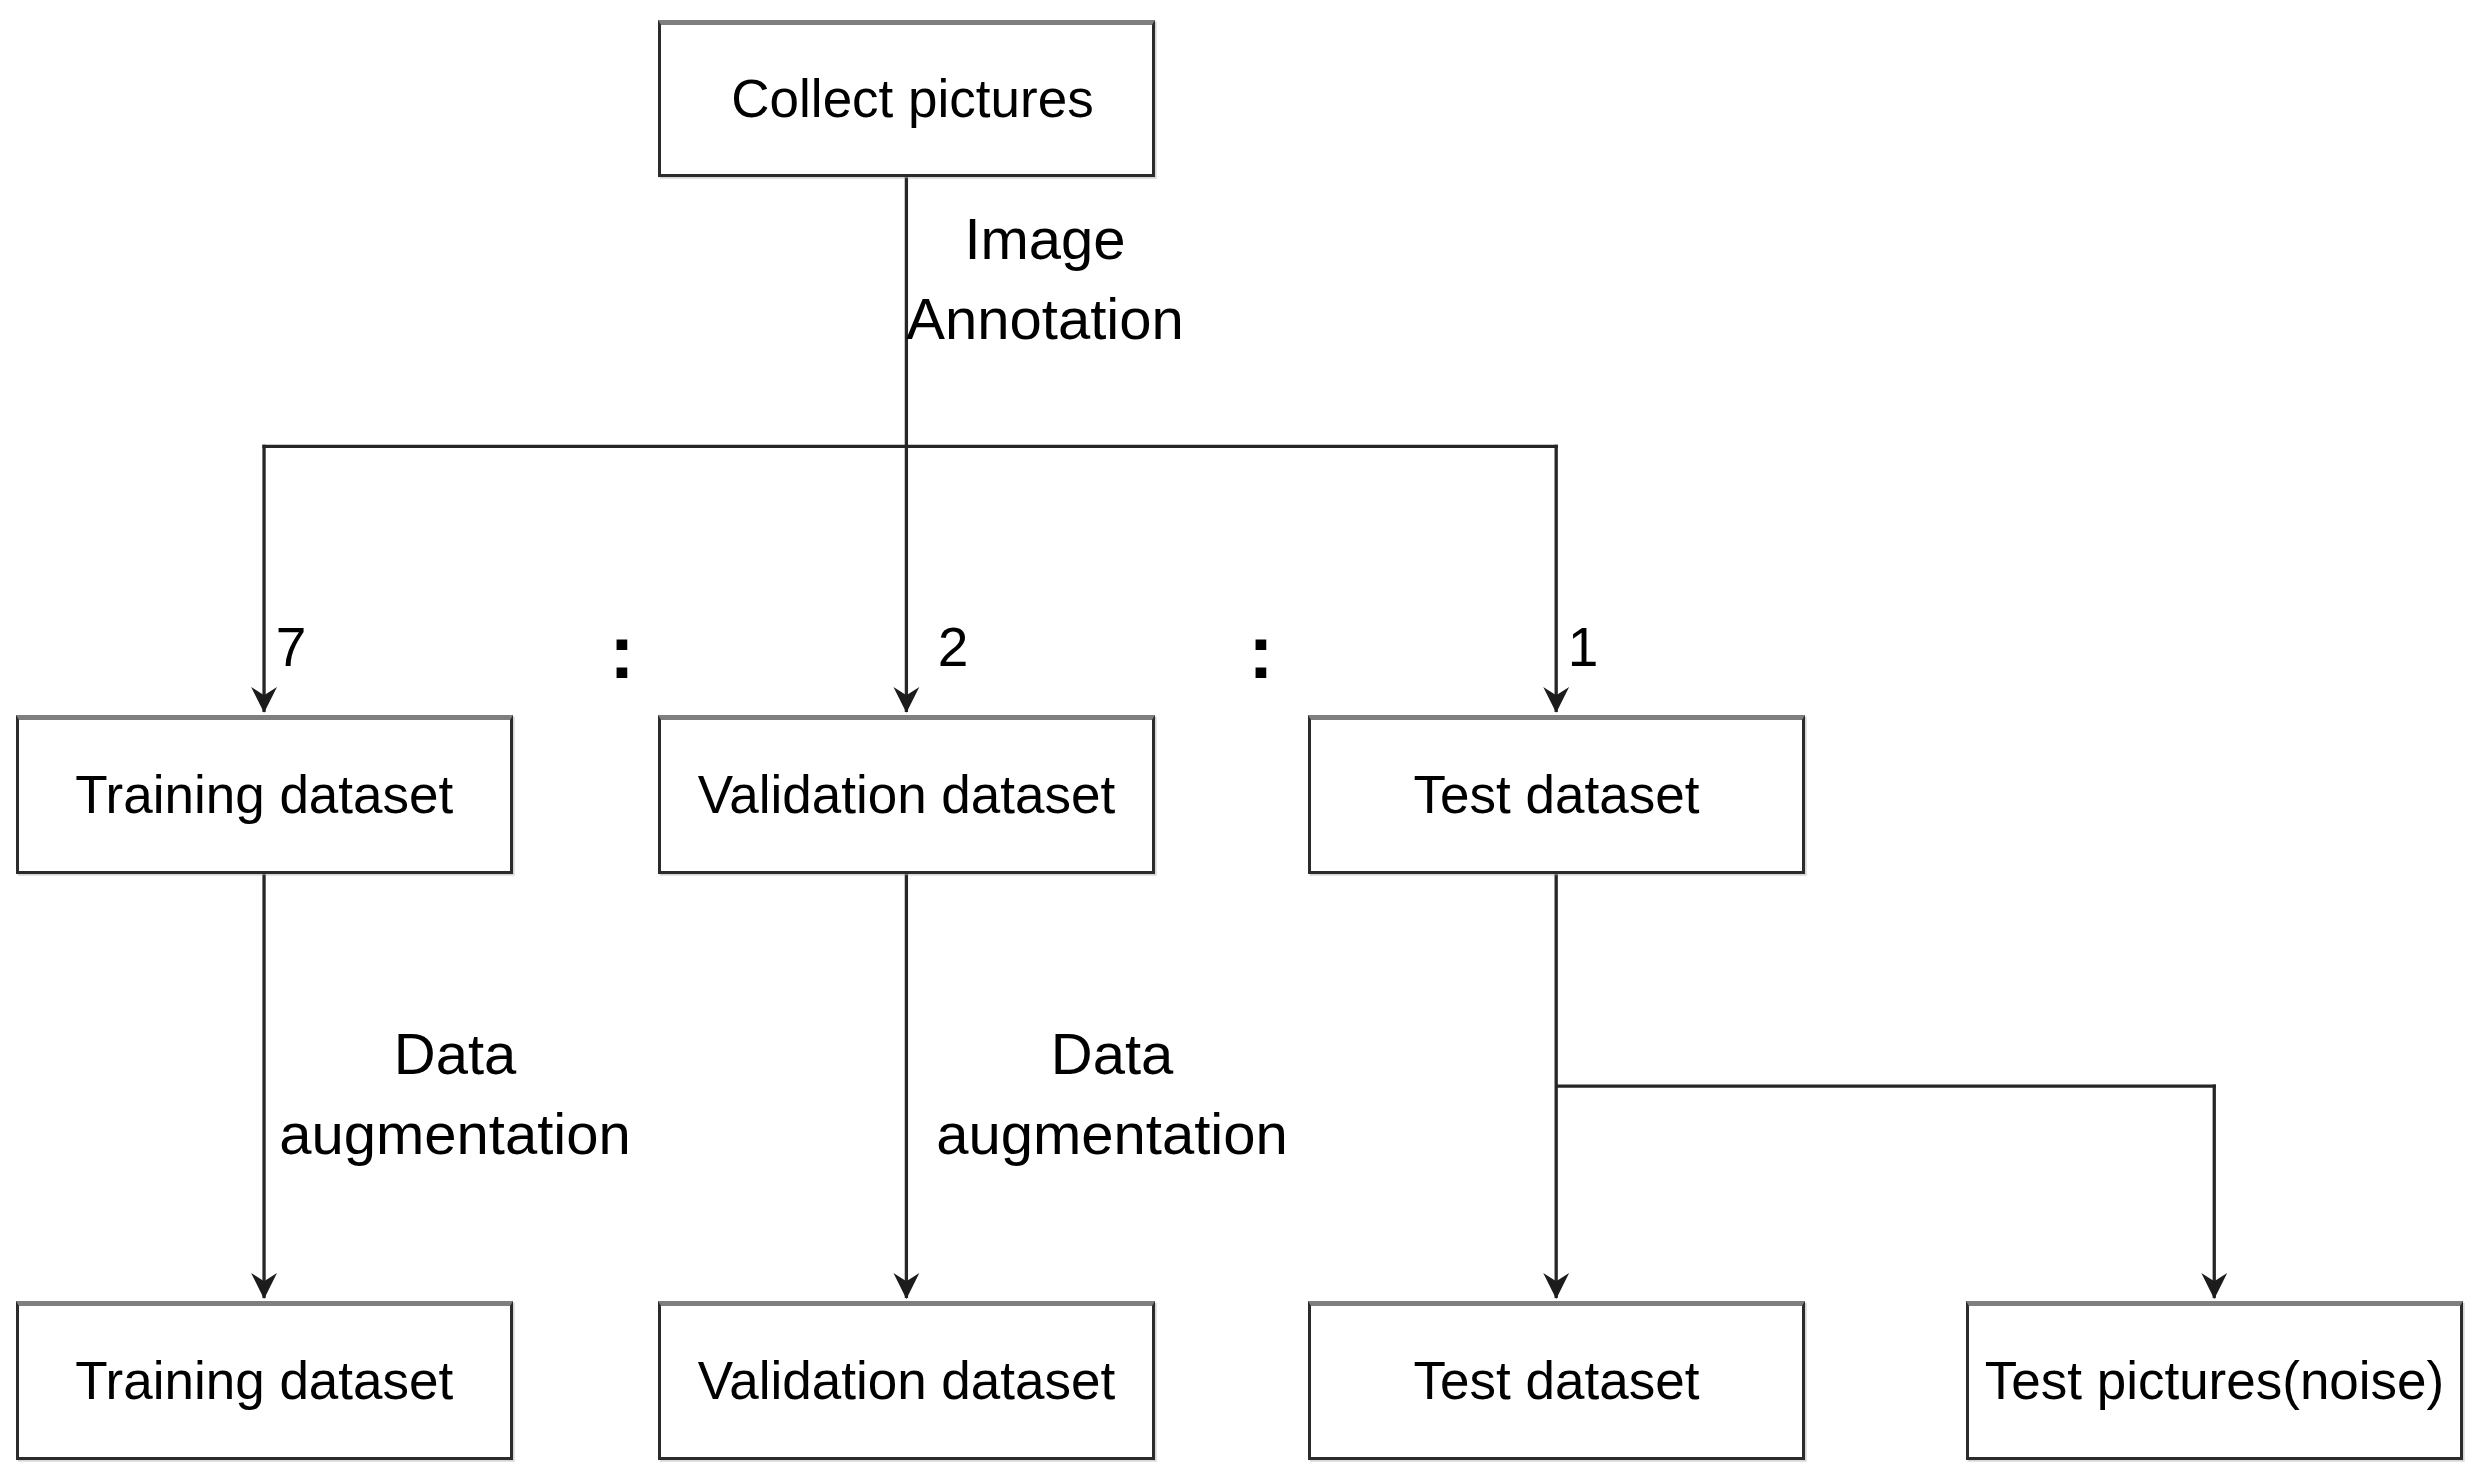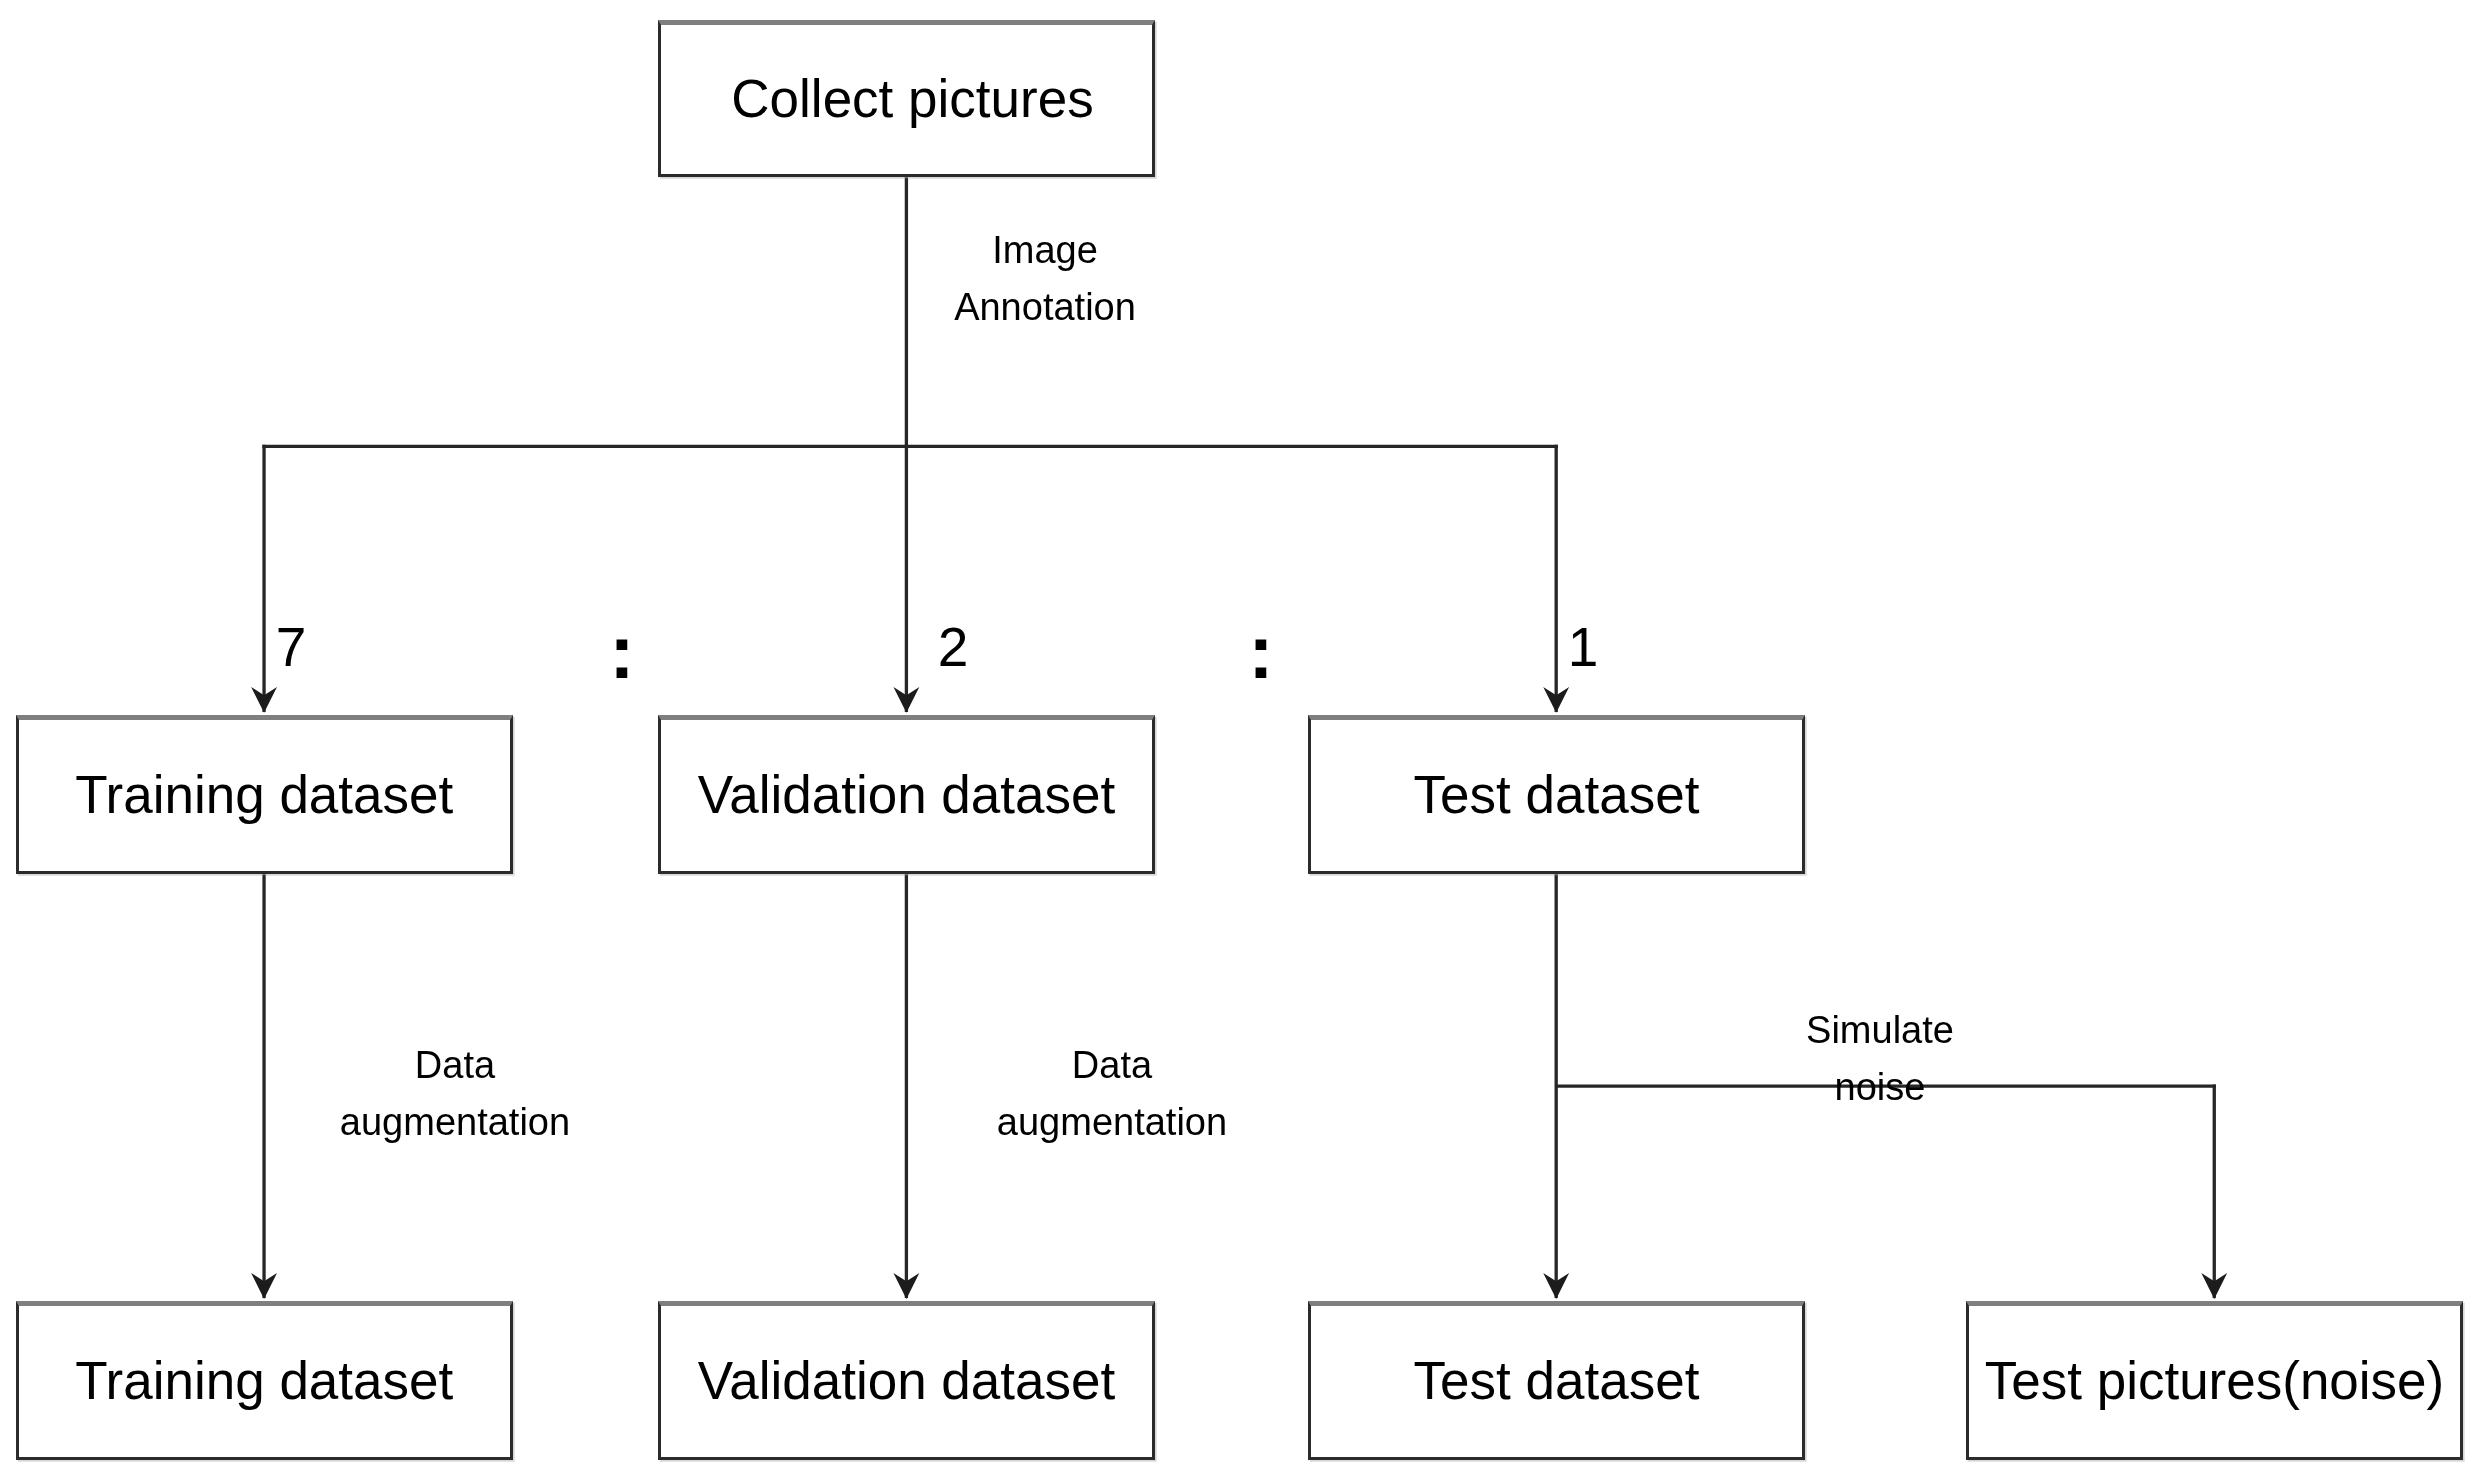--- a/index.html
+++ b/index.html
@@ -24,22 +24,22 @@
     align-items: center;
     justify-content: center;
     font-size: 53px;
     line-height: 1.1;
     text-align: center;
     white-space: nowrap;
   }
   .edge-label {
     position: absolute;
     transform: translate(-50%, -50%);
-    font-size: 38px;
-    line-height: 57px;
+    font-size: 58px;
+    line-height: 80px;
     text-align: center;
     white-space: pre-line;
   }
   .ratio-num {
     position: absolute;
     transform: translate(-50%, -50%);
     font-size: 55px;
     line-height: 1;
   }
   .ratio-sep {
@@ -107,22 +107,20 @@
   <div class="node" id="n-valid-out">Validation dataset</div>
   <div class="node" id="n-test-out">Test dataset</div>
   <div class="node" id="n-test-noise-out">Test pictures(noise)</div>
 
   <div class="edge-label" id="l-image-annotation">Image
 Annotation</div>
   <div class="edge-label" id="l-data-aug-train">Data
 augmentation</div>
   <div class="edge-label" id="l-data-aug-valid">Data
 augmentation</div>
-  <div class="edge-label" id="l-simulate-noise">Simulate
-noise</div>
 
   <div class="ratio-num" id="r-train">7</div>
   <div class="ratio-sep" id="r-sep1">:</div>
   <div class="ratio-num" id="r-valid">2</div>
   <div class="ratio-sep" id="r-sep2">:</div>
   <div class="ratio-num" id="r-test">1</div>
 
 </div>
 
 

